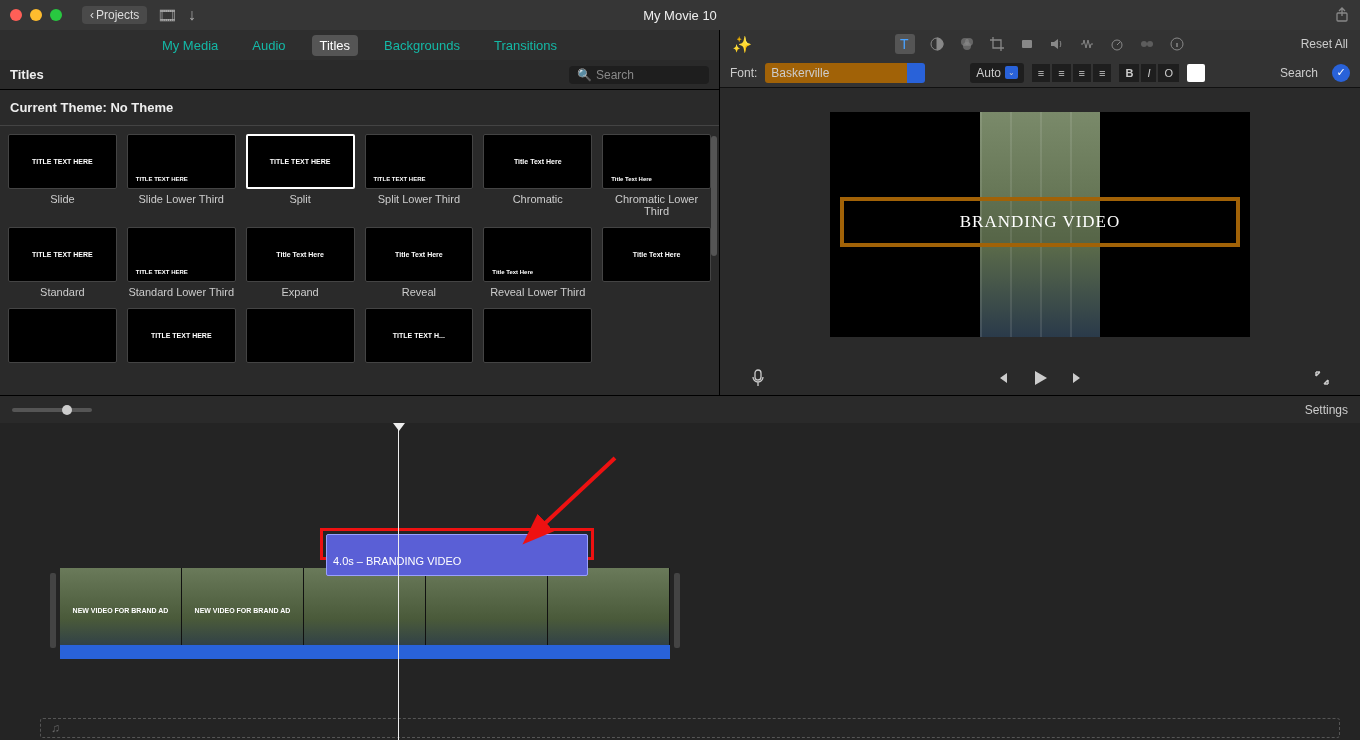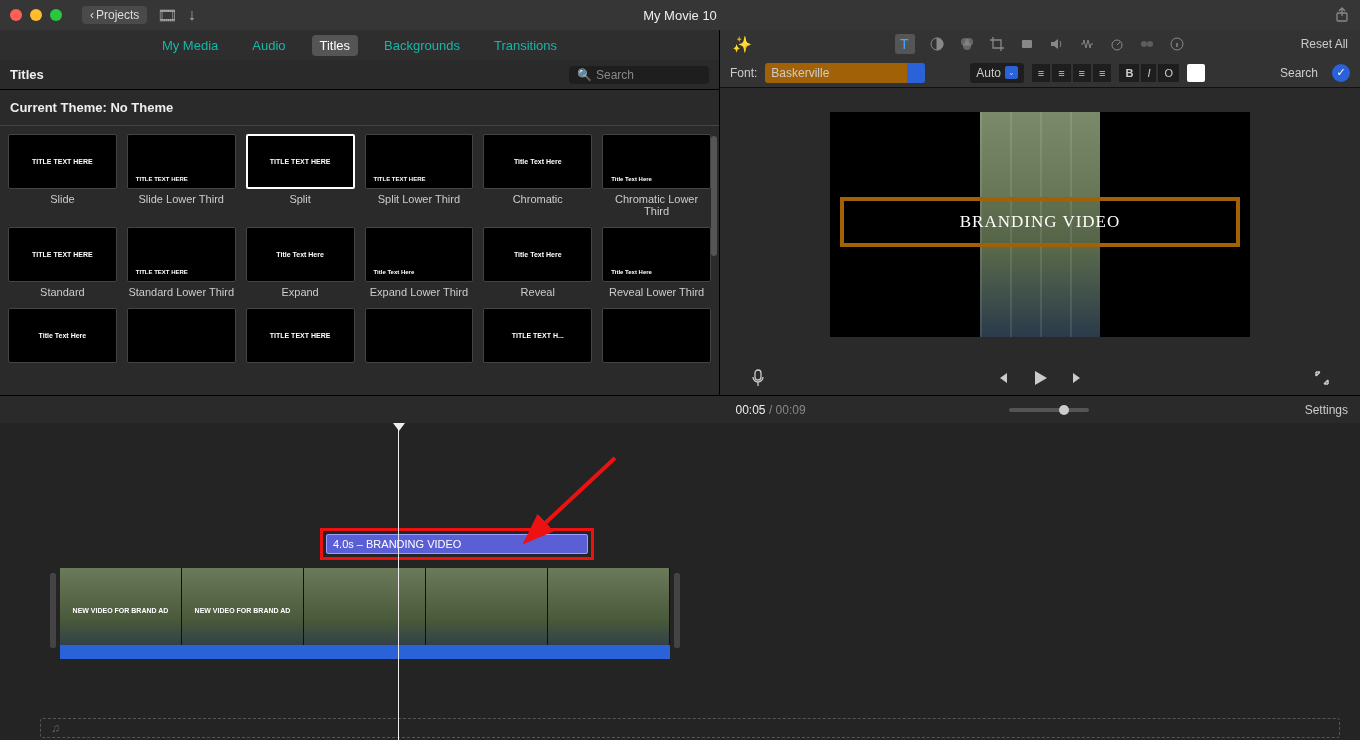--- a/index.html
+++ b/index.html
@@ -66,21 +66,21 @@
 .timeline-hdr .time { margin-left: auto; margin-right: auto; padding-left: 520px; }
 .timeline-hdr .settings { margin-left: auto; color: #ccc; }
 .zoom-slider { width: 80px; height: 4px; background: #555; border-radius: 2px; margin-right: 12px; position: relative; }
 .zoom-slider .knob { position: absolute; right: 20px; top: -3px; width: 10px; height: 10px; background: #ccc; border-radius: 50%; }
 
 .timeline { flex: 1; background: #242424; position: relative; height: 317px; overflow: hidden; }
 .playhead { position: absolute; left: 398px; top: 6px; bottom: 0; width: 1px; background: #eee; z-index: 5; }
 .playhead::before { content:""; position: absolute; top: -6px; left: -5px; width: 0; height: 0; border-left: 6px solid transparent; border-right: 6px solid transparent; border-top: 8px solid #eee; }
 
 .title-clip-wrap { position: absolute; left: 320px; top: 105px; width: 274px; height: 32px; border: 3px solid #e11; z-index: 4; }
-.title-clip { position: absolute; inset: 3px; background: #5a5fd6; border: 1px solid #9aa0ff; border-radius: 2px; color: #fff; font-size: 11px; padding: 3px 6px; }
+.title-clip { position: absolute; inset: 3px; background: #5a5fd6; border: 1px solid #9aa0ff; border-radius: 2px; color: #fff; font-size: 11px; padding: 20px 6px; }
 
 .clip-track { position: absolute; left: 60px; top: 145px; width: 610px; height: 85px; background: #000; display: flex; }
 .clip-track .frame { flex: 1; background: linear-gradient(#6a7a5a, #4a5a3a 60%, #2a3a4a); border-right: 1px solid #111; position: relative; display:flex; align-items:center; justify-content:center; }
 .clip-track .frame .txt { color:#fff; font-size:7px; font-weight:bold; text-align:center; }
 .audio-strip { position: absolute; left: 60px; top: 222px; width: 610px; height: 14px; background: #2962d9; }
 .handle { position: absolute; width: 6px; height: 75px; background: #444; border-radius: 2px; top: 150px; }
 .handle.left { left: 50px; } .handle.right { left: 674px; }
 
 .audio-track { position: absolute; left: 40px; right: 20px; top: 295px; height: 20px; border: 1px dashed #555; border-radius: 3px; display: flex; align-items: center; padding-left: 10px; color: #666; font-size: 12px; }
 
@@ -174,26 +174,20 @@
             <div class="thumb">
               <span class="lt">TITLE TEXT HERE</span>
             </div>
             <div>Standard Lower Third</div>
           </div>
           <div class="tcard">
             <div class="thumb">Title Text Here</div>
             <div>Expand</div>
           </div>
           <div class="tcard">
-            <div class="thumb">
-              <span class="lt">Title Text Here</span>
-            </div>
-            <div>Expand Lower Third</div>
-          </div>
-          <div class="tcard">
             <div class="thumb">Title Text Here</div>
             <div>Reveal</div>
           </div>
           <div class="tcard">
             <div class="thumb">
               <span class="lt">Title Text Here</span>
             </div>
             <div>Reveal Lower Third</div>
           </div>
           <div class="tcard">
@@ -342,23 +336,20 @@
       <span class="fs">
           <svg width="16" height="16" stroke="#ccc" fill="none" stroke-width="1.5">
             <path d="M2 6l4-4M2 2h4M2 2v4M14 10l-4 4M14 14h-4M14 14v-4"></path>
           </svg>
         </span>
     </div>
   </div>
 </div>
 
 <div class="timeline-hdr">
-  <span class="time">
-    <span style="color:#eee">00:05</span><span> / </span><span>00:09</span>
-  </span>
   <div class="zoom-slider">
       <div class="knob"></div>
     </div>
   <span class="settings">Settings</span>
 </div>
 
 <div class="timeline">
   <svg class="arrow" width="110" height="110">
     <defs>
         <marker id="ah" markerWidth="10" markerHeight="10" refX="2" refY="3" orient="auto">

